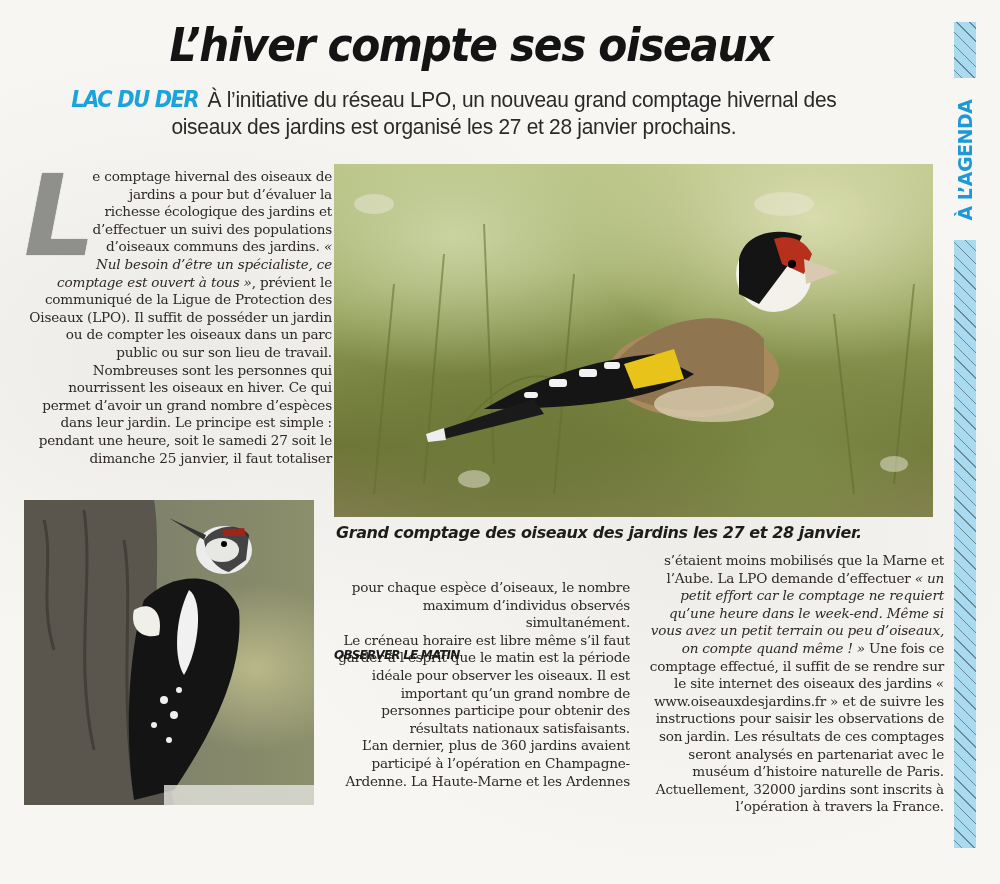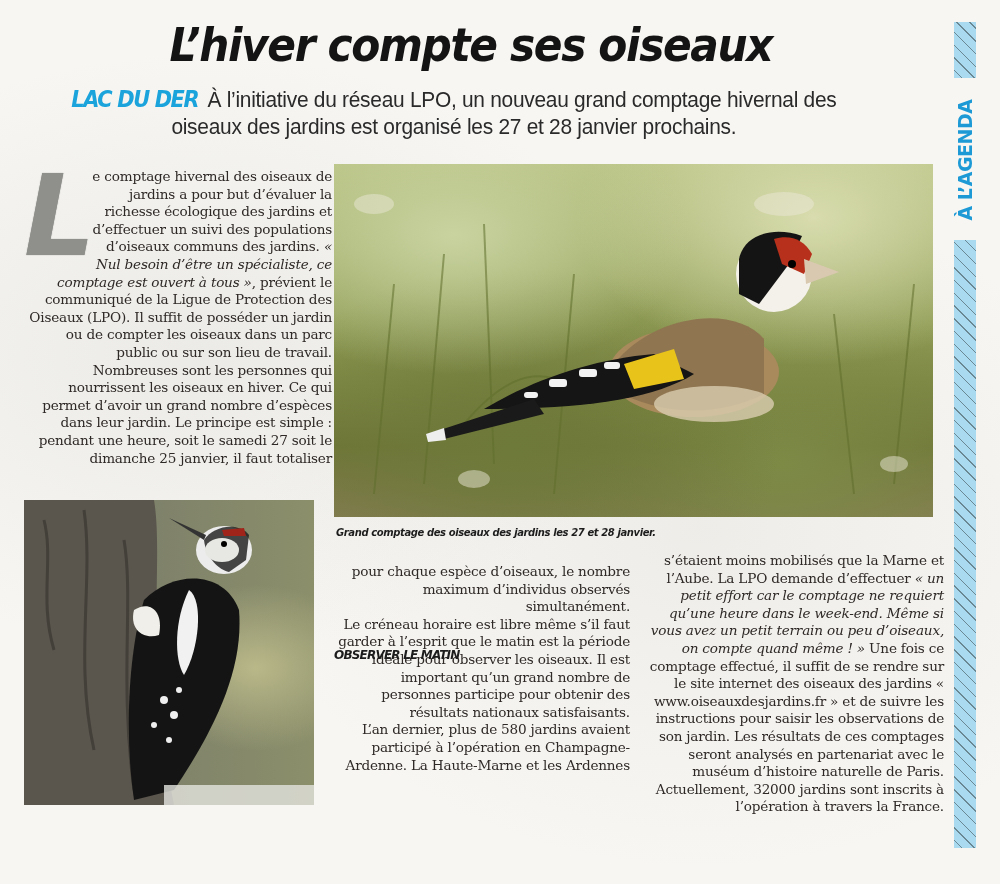--- a/index.html
+++ b/index.html
@@ -59,21 +59,21 @@
     }
     .col p { margin: 0; text-align: right; }
     .col em { font-style: italic; }
     .col1 { left: 24px; top: 168px; width: 308px; }
     .dropcap {
       float: left; width: 58px; height: 92px; margin: 2px 8px 0 0;
       font-family: "DejaVu Sans", sans-serif; font-weight: bold; font-style: italic;
       font-size: 112px; line-height: 92px; color: #8f8f8c;
       text-shadow: 0 0 1px #777;
     }
-    .col2 { left: 334px; top: 563px; width: 296px; }
+    .col2 { left: 334px; top: 579px; width: 296px; }
     .col2 .para2 { }
     .col3 { left: 644px; top: 552px; width: 300px; }
     .subhead {
       position: absolute; left: 334px; top: 648px;
       font-family: "DejaVu Sans", sans-serif; font-weight: bold; font-style: italic;
       font-size: 12px; color: #1c1c1c; letter-spacing: -0.8px;
     }
     
     .photo { position: absolute; overflow: hidden; }
     .photo-goldfinch {
@@ -87,21 +87,21 @@
     }
     .photo-woodpecker {
       left: 24px; top: 500px; width: 290px; height: 305px;
       background:
         radial-gradient(ellipse at 80% 55%, #b9b889 0, transparent 35%),
         linear-gradient(90deg, #6b655c 0%, #4d4a43 28%, #7f826a 45%, #8b8f6a 100%);
     }
     .photo svg { position: absolute; left: 0; top: 0; width: 100%; height: 100%; }
     .caption {
       position: absolute; font-family: "DejaVu Sans", sans-serif; font-style: italic;
-      font-weight: bold; font-size: 10px; line-height: 17px; color: #1d1d1d;
+      font-weight: bold; font-size: 16px; line-height: 17px; color: #1d1d1d;
       letter-spacing: -0.4px;
     }
     .caption-goldfinch { left: 336px; top: 524px; width: 600px; }
     .caption-woodpecker { left: 26px; top: 818px; width: 300px; }
   </style>
 </head>
 <body>
 
 <div class="page">
 
@@ -198,21 +198,21 @@
       <path d="M198 30 L 220 28 L 222 36 L 200 36 Z" fill="#a0241a"></path>
       <path d="M180 40 L 145 18 L 182 35 Z" fill="#333"></path>
       <circle cx="200" cy="44" r="3" fill="#000"></circle>
       <rect x="140" y="285" width="150" height="20" fill="#e3e3df" opacity="0.8"></rect>
     </svg>
   </div>
 
   <div class="col col2">
     <p>pour chaque espèce d’oiseaux, le nombre maximum d’individus observés simultanément.</p>
     <p class="para2">Le créneau horaire est libre même s’il faut garder à l’esprit que le matin est la période idéale pour observer les oiseaux. Il est important qu’un grand nombre de personnes participe pour obtenir des résultats nationaux satisfaisants.</p>
-    <p>L’an dernier, plus de 580 jardins avaient participé à l’opération en Champagne-Ardenne. La Haute-Marne et les Ardennes</p>
+    <p>L’an dernier, plus de 360 jardins avaient participé à l’opération en Champagne-Ardenne. La Haute-Marne et les Ardennes</p>
   </div>
   <div class="subhead">OBSERVER LE MATIN</div>
 
   <div class="col col3">
     <p>
       <span>s’étaient moins mobilisés que la Marne et l’Aube. La LPO demande d’effectuer </span><em>« un petit effort car le comptage ne requiert qu’une heure dans le week-end. Même si vous avez un petit terrain ou peu d’oiseaux, on compte quand même ! »</em><span> Une fois ce comptage effectué, il suffit de se rendre sur le site internet des oiseaux des jardins « www.oiseauxdesjardins.fr » et de suivre les instructions pour saisir les observations de son jardin. Les résultats de ces comptages seront analysés en partenariat avec le muséum d’histoire naturelle de Paris. Actuellement, 32000 jardins sont inscrits à l’opération à travers la France.</span>
     </p>
   </div>
 
 </div>

